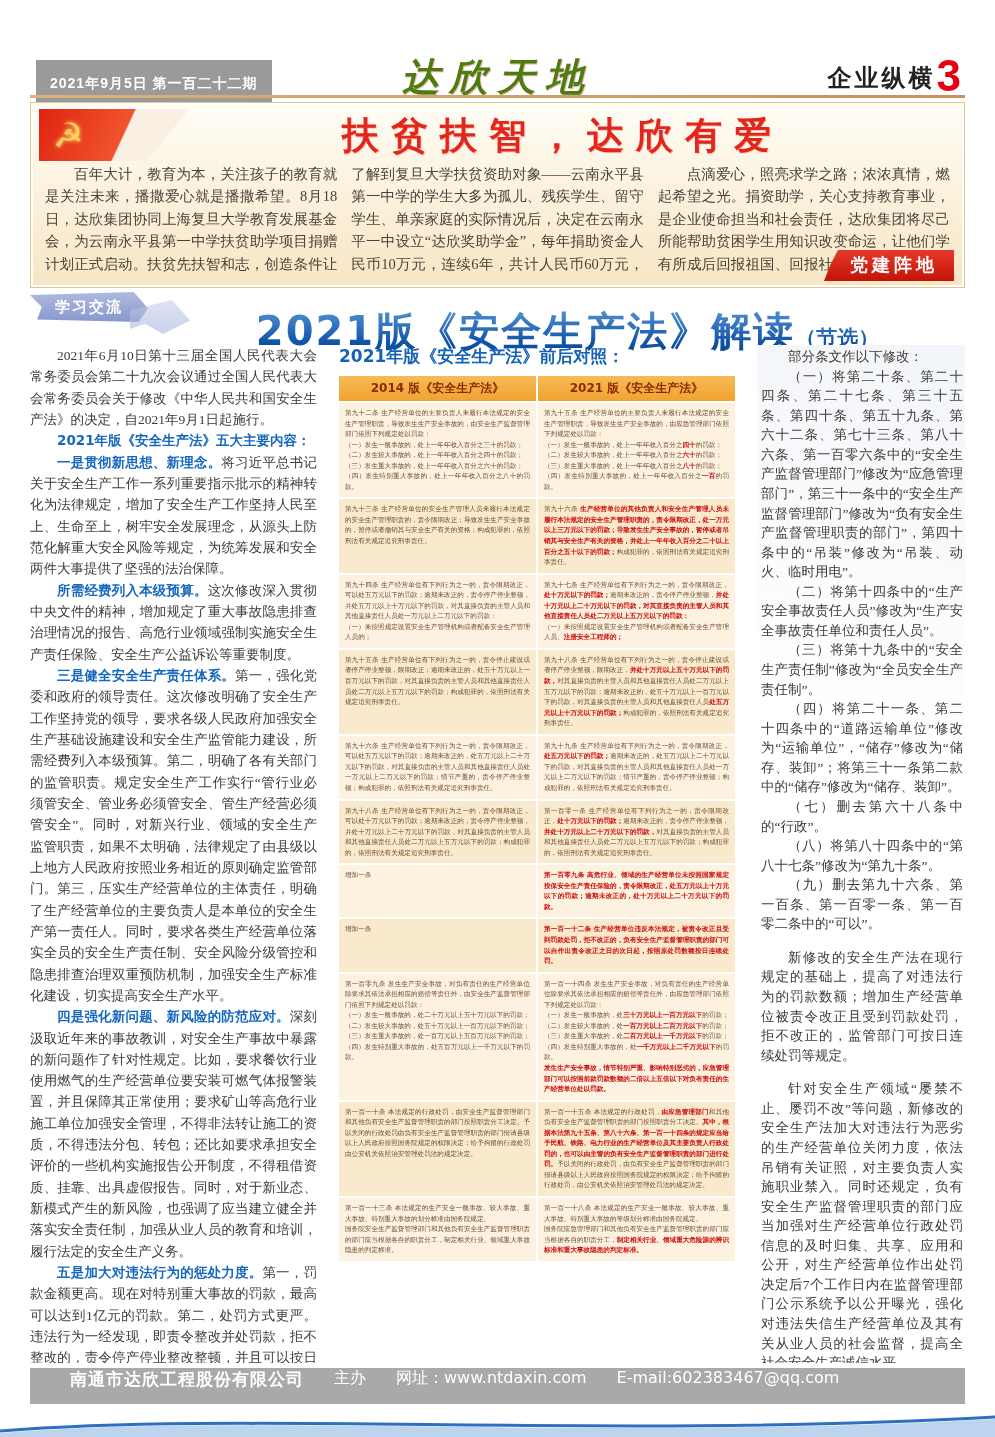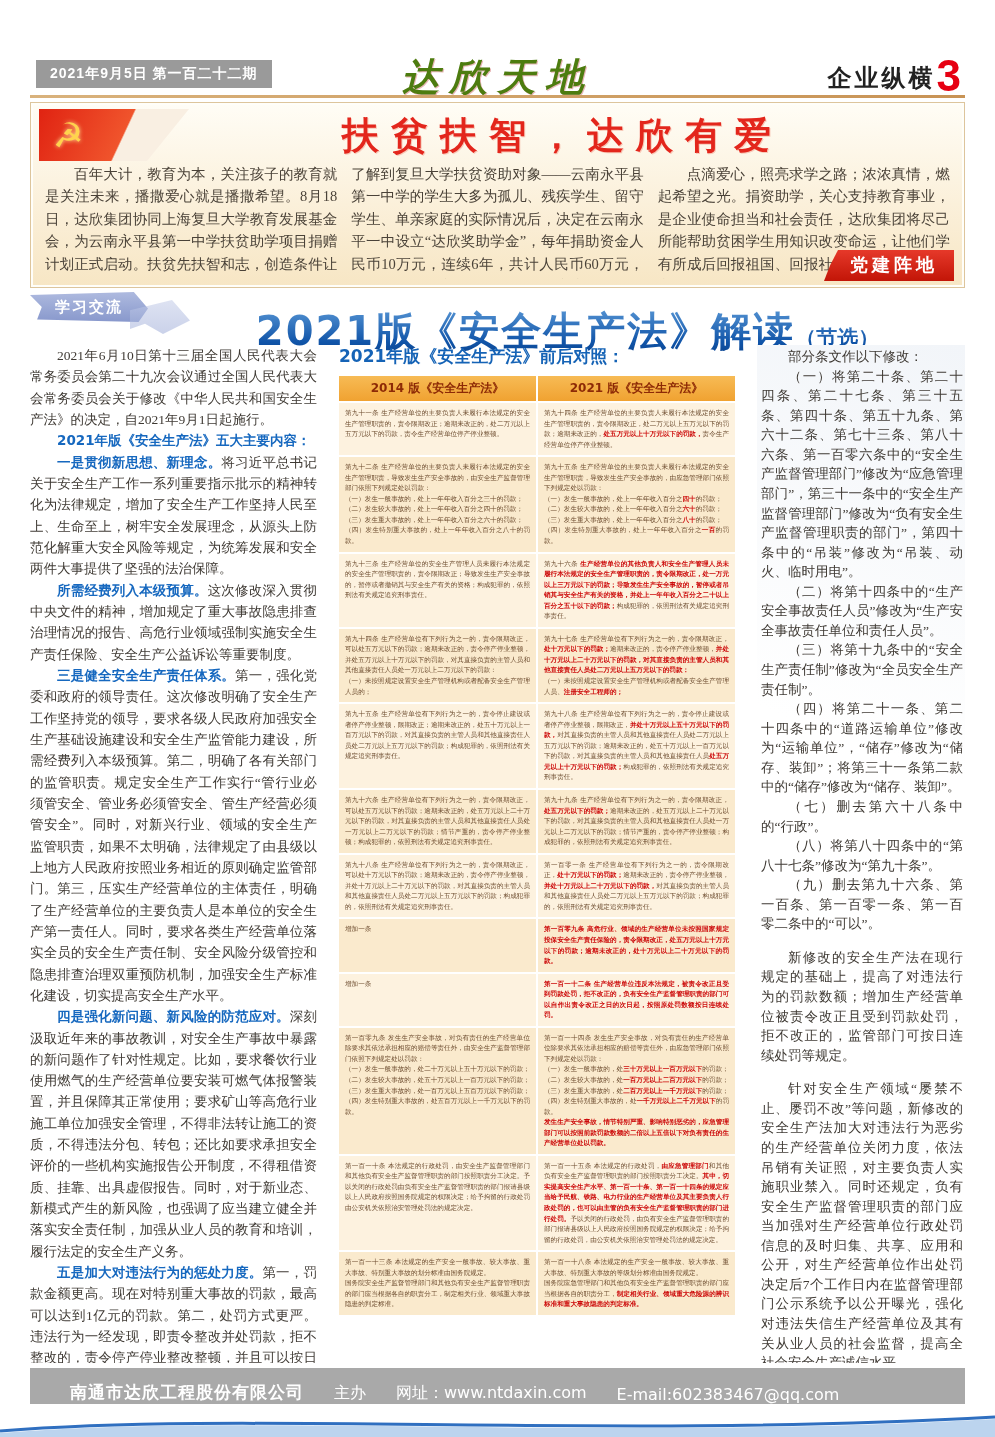--- a/index.html
+++ b/index.html
@@ -4,21 +4,21 @@
 <style>
   html,body{margin:0;padding:0;background:#ffffff;}
   body{width:995px;height:1437px;position:relative;overflow:hidden;
        font-family:"Liberation Serif","DejaVu Serif",serif;color:#3b3b3b;}
   .page{position:absolute;inset:0;}
 
   
   .hdr{position:absolute;left:30px;right:30px;top:56px;height:36px;}
   .hdr-date{position:absolute;left:6px;top:4px;background:#9a9a9a;color:#fff;
     font-family:"Liberation Sans",sans-serif;font-weight:bold;font-size:14px;
-    padding:5px 14px;letter-spacing:1px;}
+    padding:15px 14px;letter-spacing:1px;}
   .hdr-mast{position:absolute;left:0;right:0;top:-4px;text-align:center;color:#4d7c0f;
     font-size:38px;font-weight:bold;font-style:italic;letter-spacing:10px;
     font-family:"Liberation Serif",serif;text-shadow:1px 1px 0 #e8b7b7;}
   .hdr-right{position:absolute;right:4px;top:0;display:flex;align-items:flex-start;gap:1px;}
   .hdr-sec{font-size:24px;font-weight:bold;color:#222;letter-spacing:3px;margin-top:6px;
     font-family:"DejaVu Sans",sans-serif;}
   .hdr-page{font-size:44px;line-height:40px;font-weight:900;color:#e60012;
     font-family:"Liberation Sans",sans-serif;}
   .hdr-rule{position:absolute;left:30px;right:30px;top:95px;height:3px;
     background:linear-gradient(90deg,#d9b27c,#c89355);}
@@ -91,21 +91,21 @@
     border-left:210px solid transparent;border-right:210px solid transparent;
     border-bottom:560px solid #f6cf93;z-index:-1;}
   .wm-txt{position:absolute;left:250px;top:760px;font-size:190px;color:#c23;opacity:.06;
     font-weight:bold;font-style:italic;transform:rotate(-8deg);z-index:0;
     pointer-events:none;font-family:"Liberation Serif",serif;letter-spacing:30px;z-index:-1;}
   .bg-photo{position:absolute;right:0;top:280px;width:260px;height:1090px;z-index:-2;
     background:linear-gradient(115deg,#ffffff 0%,#e9eef5 45%,#dfe7f0 70%,#eef2f7 100%);}
 
   
   .footer{position:absolute;left:30px;right:30px;top:1368px;height:36px;background:#a9a9a9;
-    color:#fff;display:flex;align-items:flex-end;gap:30px;padding:0 40px;box-sizing:border-box;
+    color:#fff;display:flex;align-items:flex-start;gap:30px;padding:0 40px;box-sizing:border-box;
     font-family:"DejaVu Sans",sans-serif;}
   .footer .co{font-size:17px;font-weight:bold;letter-spacing:1px;}
   .footer .it{font-size:16px;}
   .wave{position:absolute;left:0;right:0;bottom:0;height:26px;overflow:hidden;}
 </style>
 </head>
 <body>
 
 <div class="page">
   <div class="bg-photo"></div>
@@ -161,24 +161,20 @@
       <div class="cmp-head">2021年版《安全生产法》前后对照：</div>
       <table class="cmp">
         <thead>
           <tr>
             <th>2014 版《安全生产法》</th>
             <th>2021 版《安全生产法》</th>
           </tr>
         </thead>
         <tbody id="cmp-body">
             <tr>
-              <td>第九十一条 生产经营单位的主要负责人未履行本法规定的安全生产管理职责的，责令限期改正；逾期未改正的，处二万元以上五万元以下的罚款，责令生产经营单位停产停业整顿。</td>
-              <td><span>第九十四条 生产经营单位的主要负责人未履行本法规定的安全生产管理职责的，责令限期改正，处二万元以上五万元以下的罚款；逾期未改正的，</span><span class="hl">处五万元以上十万元以下的罚款，</span><span>责令生产经营单位停产停业整顿。</span></td>
-            </tr>
-            <tr>
               <td>第九十二条 生产经营单位的主要负责人未履行本法规定的安全生产管理职责，导致发生生产安全事故的，由安全生产监督管理部门依照下列规定处以罚款：
 （一）发生一般事故的，处上一年年收入百分之三十的罚款；
 （二）发生较大事故的，处上一年年收入百分之四十的罚款；
 （三）发生重大事故的，处上一年年收入百分之六十的罚款；
 （四）发生特别重大事故的，处上一年年收入百分之八十的罚款。</td>
               <td><span>第九十五条 生产经营单位的主要负责人未履行本法规定的安全生产管理职责，导致发生生产安全事故的，由应急管理部门依照下列规定处以罚款：
 （一）发生一般事故的，处上一年年收入百分之</span><span class="hl">四十</span><span>的罚款；
 （二）发生较大事故的，处上一年年收入百分之</span><span class="hl">六十</span><span>的罚款；
 （三）发生重大事故的，处上一年年收入百分之</span><span class="hl">八十</span><span>的罚款；
 （四）发生特别重大事故的，处上一年年收入百分之</span><span class="hl">一百</span><span>的罚款。</span></td>
@@ -221,21 +217,21 @@
 （四）发生特别重大事故的，处五百万元以上一千万元以下的罚款。</td>
               <td><span>第一百一十四条 发生生产安全事故，对负有责任的生产经营单位除要求其依法承担相应的赔偿等责任外，由应急管理部门依照下列规定处以罚款：
 （一）发生一般事故的，处</span><span class="hl">三十万元以上一百万元以下</span><span>的罚款；
 （二）发生较大事故的，处</span><span class="hl">一百万元以上二百万元以下</span><span>的罚款；
 （三）发生重大事故的，处</span><span class="hl">二百万元以上一千万元以下</span><span>的罚款；
 （四）发生特别重大事故的，处</span><span class="hl">一千万元以上二千万元以下</span><span>的罚款。
 </span><span class="hl">发生生产安全事故，情节特别严重、影响特别恶劣的，应急管理部门可以按照前款罚款数额的二倍以上五倍以下对负有责任的生产经营单位处以罚款。</span></td>
             </tr>
             <tr>
               <td>第一百一十条 本法规定的行政处罚，由安全生产监督管理部门和其他负有安全生产监督管理职责的部门按照职责分工决定。予以关闭的行政处罚由负有安全生产监督管理职责的部门报请县级以上人民政府按照国务院规定的权限决定；给予拘留的行政处罚由公安机关依照治安管理处罚法的规定决定。</td>
-              <td><span>第一百一十五条 本法规定的行政处罚，</span><span class="hl">由应急管理部门</span><span>和其他负有安全生产监督管理职责的部门按照职责分工决定。</span><span class="hl">其中，切实提高安全生产水平、第一百一十条、第一百一十四条的规定应当给予民航、铁路、电力行业的生产经营单位及其主要负责人行政处罚的，也可以由主管的负有安全生产监督管理职责的部门进行处罚。</span><span>予以关闭的行政处罚，由负有安全生产监督管理职责的部门报请县级以上人民政府按照国务院规定的权限决定；给予拘留的行政处罚，由公安机关依照治安管理处罚法的规定决定。</span></td>
+              <td><span>第一百一十五条 本法规定的行政处罚，</span><span class="hl">由应急管理部门</span><span>和其他负有安全生产监督管理职责的部门按照职责分工决定。</span><span class="hl">其中，根据本法第九十五条、第八十六条、第一百一十四条的规定应当给予民航、铁路、电力行业的生产经营单位及其主要负责人行政处罚的，也可以由主管的负有安全生产监督管理职责的部门进行处罚。</span><span>予以关闭的行政处罚，由负有安全生产监督管理职责的部门报请县级以上人民政府按照国务院规定的权限决定；给予拘留的行政处罚，由公安机关依照治安管理处罚法的规定决定。</span></td>
             </tr>
             <tr>
               <td>第一百一十三条 本法规定的生产安全一般事故、较大事故、重大事故、特别重大事故的划分标准由国务院规定。
 国务院安全生产监督管理部门和其他负有安全生产监督管理职责的部门应当根据各自的职责分工，制定相关行业、领域重大事故隐患的判定标准。</td>
               <td><span>第一百一十八条 本法规定的生产安全一般事故、较大事故、重大事故、特别重大事故的等级划分标准由国务院规定。
 国务院应急管理部门和其他负有安全生产监督管理职责的部门应当根据各自的职责分工，</span><span class="hl">制定相关行业、领域重大危险源的辨识标准和重大事故隐患的判定标准。</span></td>
             </tr>
           </tbody>
       </table>
     </div>

